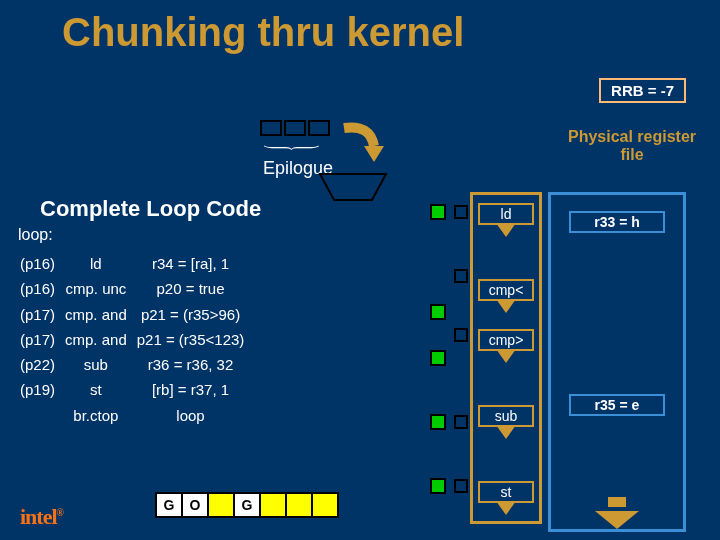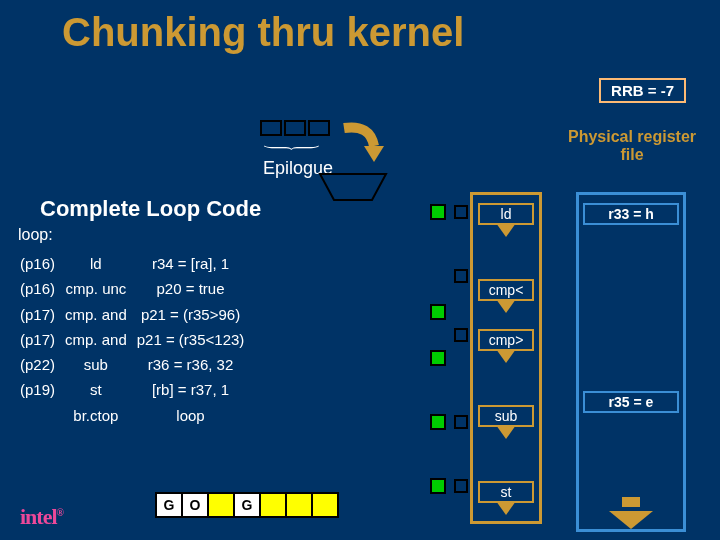--- a/index.html
+++ b/index.html
@@ -77,21 +77,21 @@
     display: flex; align-items: center; justify-content: center;
     font-size: 14px; font-weight: bold; color: #000;
     margin-left: -2px;
   }
   .go-boxes .cell:first-child { margin-left: 0; }
   .bg-white { background: #fff; }
   .bg-yellow { background: #ffff00; }
   .intel-logo {
     position: absolute; left: 20px; bottom: 10px;
     font-family: "Times New Roman", serif;
-    font-size: 22px; font-weight: bold; color: #ec4899;
+    font-size: 22px; font-weight: bold; color: #f97316;
     letter-spacing: -1px;
   }
   .intel-logo .r { font-size: 10px; vertical-align: super; }
 
   
   .pipe-col {
     position: absolute; left: 470px; top: 192px;
     width: 72px; height: 332px;
     border: 3px solid #cc9933;
     display: flex; flex-direction: column;
@@ -116,25 +116,25 @@
     background: #00cc00; border: 2px solid #000;
   }
   .track-sq {
     position: absolute; width: 14px; height: 14px;
     border: 2px solid #000; background: #003366;
   }
 
   
   .reg-col {
     position: absolute; right: 34px; top: 192px;
-    width: 110px; height: 340px;
+    width: 138px; height: 340px;
     border: 3px solid #3b8fd6;
     display: flex; flex-direction: column;
     align-items: center;
-    padding-top: 8px;
+    padding-top: 16px;
   }
   .reg-cell {
     width: 96px; height: 22px; border: 2px solid #3b8fd6;
     display: flex; align-items: center; justify-content: center;
     font-size: 14px; color: #fff; font-weight: bold;
     margin-bottom: 1px;
   }
   .reg-spacer { flex: 1; }
   .final-arrow {
     width: 0; height: 0;

